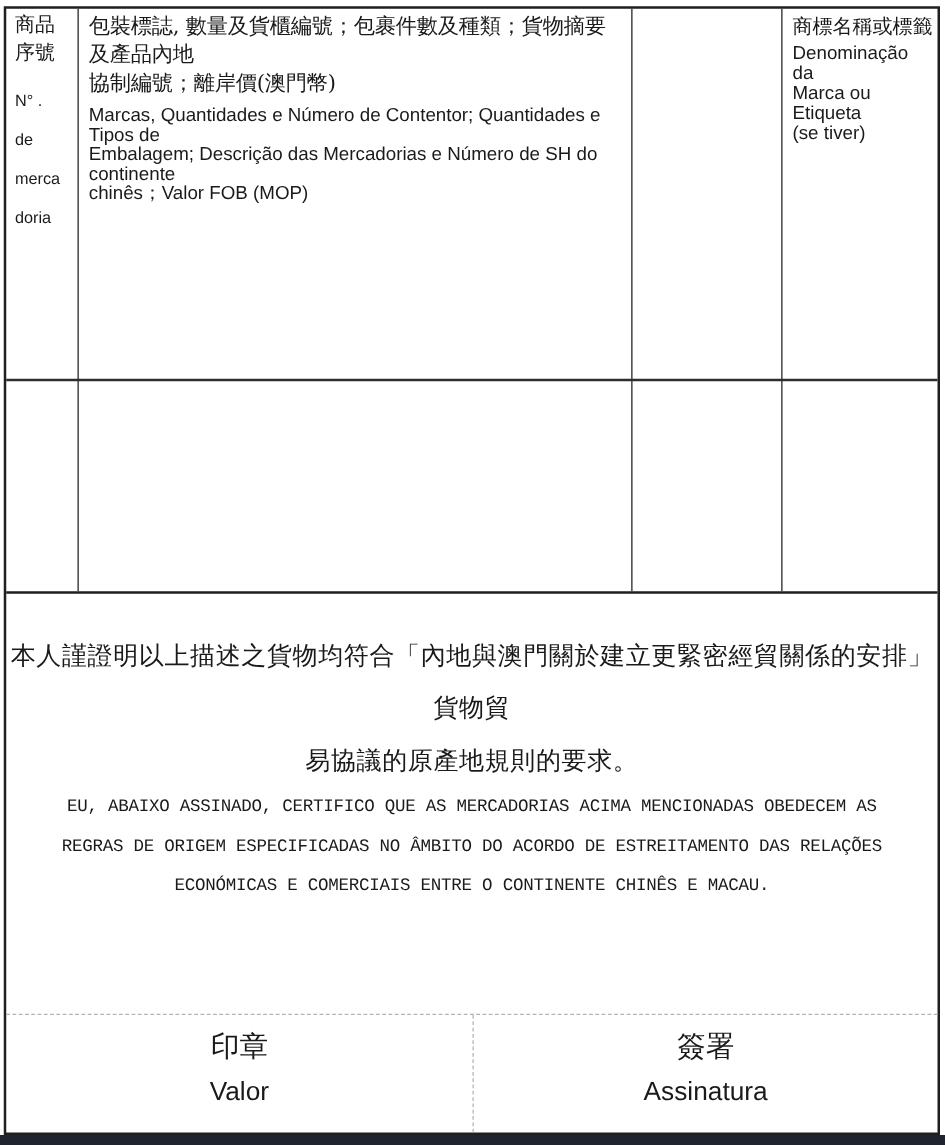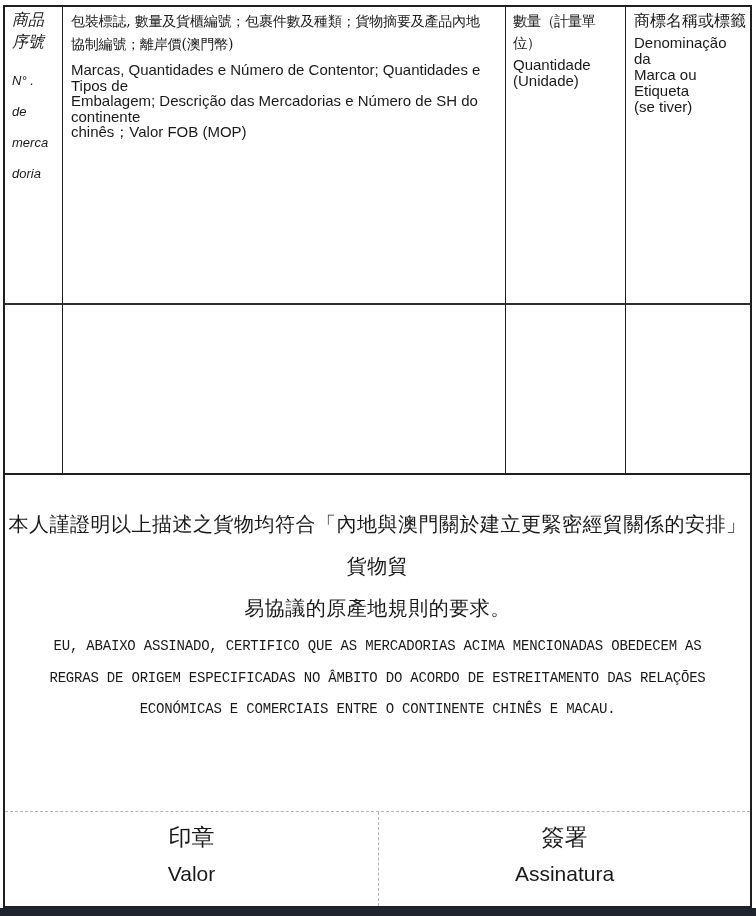--- a/index.html
+++ b/index.html
@@ -14,28 +14,28 @@
         font-family:"Liberation Sans","DejaVu Sans",sans-serif;}
   .sheet{position:absolute;left:3px;top:5px;width:745px;height:899px;
          border:2px solid var(--border);background:#fff;}
   
   .vline{position:absolute;top:0;width:1px;height:466px;background:var(--border);}
   .v1{left:57px}.v2{left:500px}.v3{left:620px}
   .row-divider{position:absolute;left:0;top:296px;width:745px;height:2px;background:#2e2e2e;}
   .table-bottom{position:absolute;left:0;top:466px;width:745px;height:2px;background:var(--border);}
   
   .hcell{position:absolute;top:0;box-sizing:border-box;overflow:hidden;}
-  .c1{left:0;width:57px;padding:2px 2px 0 7px;font-style:italic;}
+  .c1{left:0;width:57px;padding:2px 2px 0 7px;}
   .c2{left:58px;width:442px;padding:3px 6px 0 8px;}
   .c3{left:501px;width:119px;padding:3px 3px 0 7px;}
   .c4{left:621px;width:124px;padding:3px 3px 0 8px;}
   .lines{white-space:pre-line;}
   .cjk{font-family:"DejaVu Serif","Liberation Serif",serif;}
   .hcell .cjk{font-size:16px;line-height:22px;}
-  .c2 .cjk{font-size:14px;line-height:23px;letter-spacing:-0.2px;}
+  .c2 .cjk{font-size:17px;line-height:23px;letter-spacing:-0.2px;}
   .c3 .cjk{font-size:14.5px;letter-spacing:-0.8px;line-height:22px;}
   .hcell .latin{font-size:15px;line-height:15.5px;margin-top:6px;}
   .c1 .latin{font-size:13px;line-height:31px;margin-top:12px;}
   .c3 .latin,.c4 .latin{margin-top:3px;line-height:16px;}
   
   .ecell{position:absolute;top:298px;height:168px;}
   .e1{left:0;width:57px}.e2{left:58px;width:442px}.e3{left:501px;width:119px}.e4{left:621px;width:124px}
   
   .cert{position:absolute;left:0;top:468px;width:745px;text-align:center;}
   .cert-cjk{font-size:20px;line-height:42px;padding-top:28px;letter-spacing:0.5px;}
@@ -72,25 +72,20 @@
     </div>
 
     <div class="hcell c2">
       <div class="cjk lines">包裝標誌, 數量及貨櫃編號；包裹件數及種類；貨物摘要及產品內地
 協制編號；離岸價(澳門幣)</div>
       <div class="latin lines">Marcas, Quantidades e Número de Contentor; Quantidades e Tipos de
 Embalagem; Descrição das Mercadorias e Número de SH do continente
 chinês；Valor FOB (MOP)</div>
     </div>
 
-    <div class="hcell c3">
-      <div class="cjk lines">數量（計量單位）</div>
-      <div class="latin lines">Quantidade
-(Unidade)</div>
-    </div>
 
     <div class="hcell c4">
       <div class="cjk lines">商標名稱或標籤</div>
       <div class="latin lines">Denominação da
 Marca ou Etiqueta
 (se tiver)</div>
     </div>
 
     <div class="ecell e1"></div>
     <div class="ecell e2"></div>

